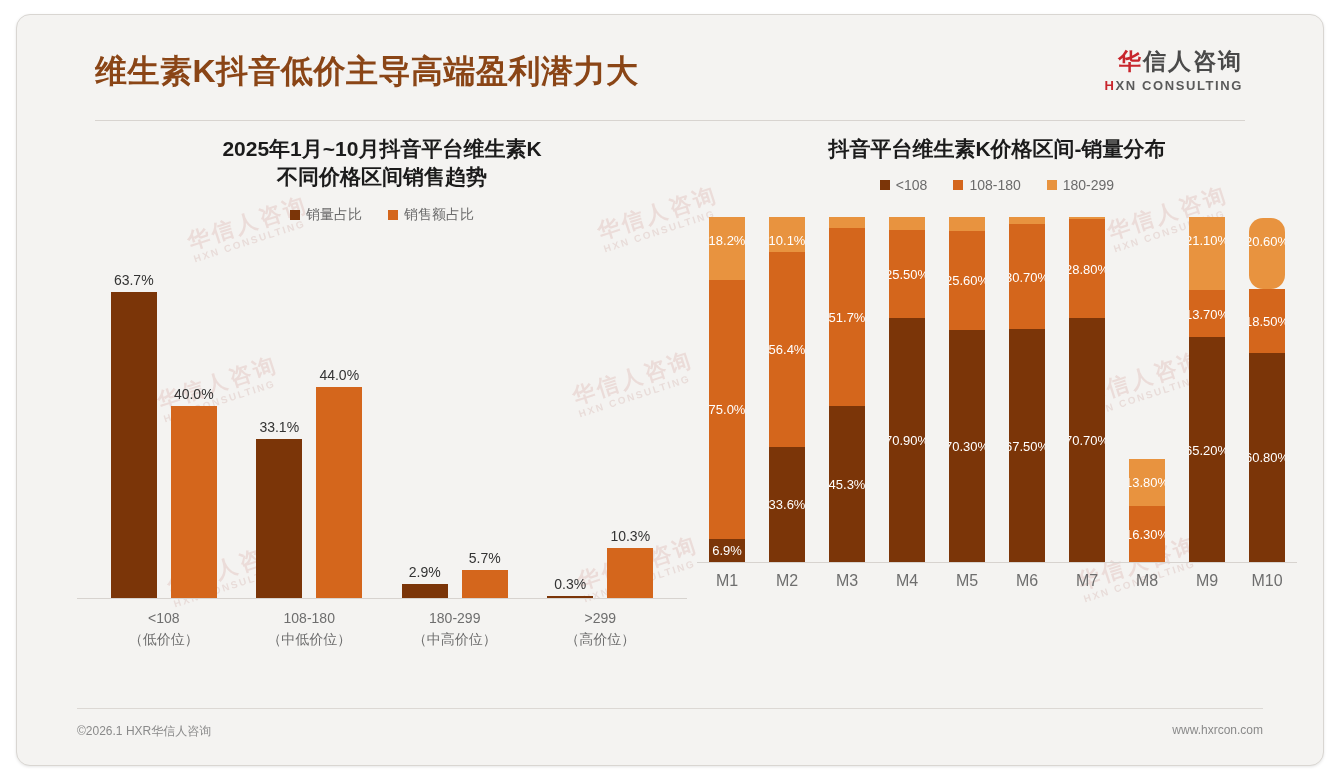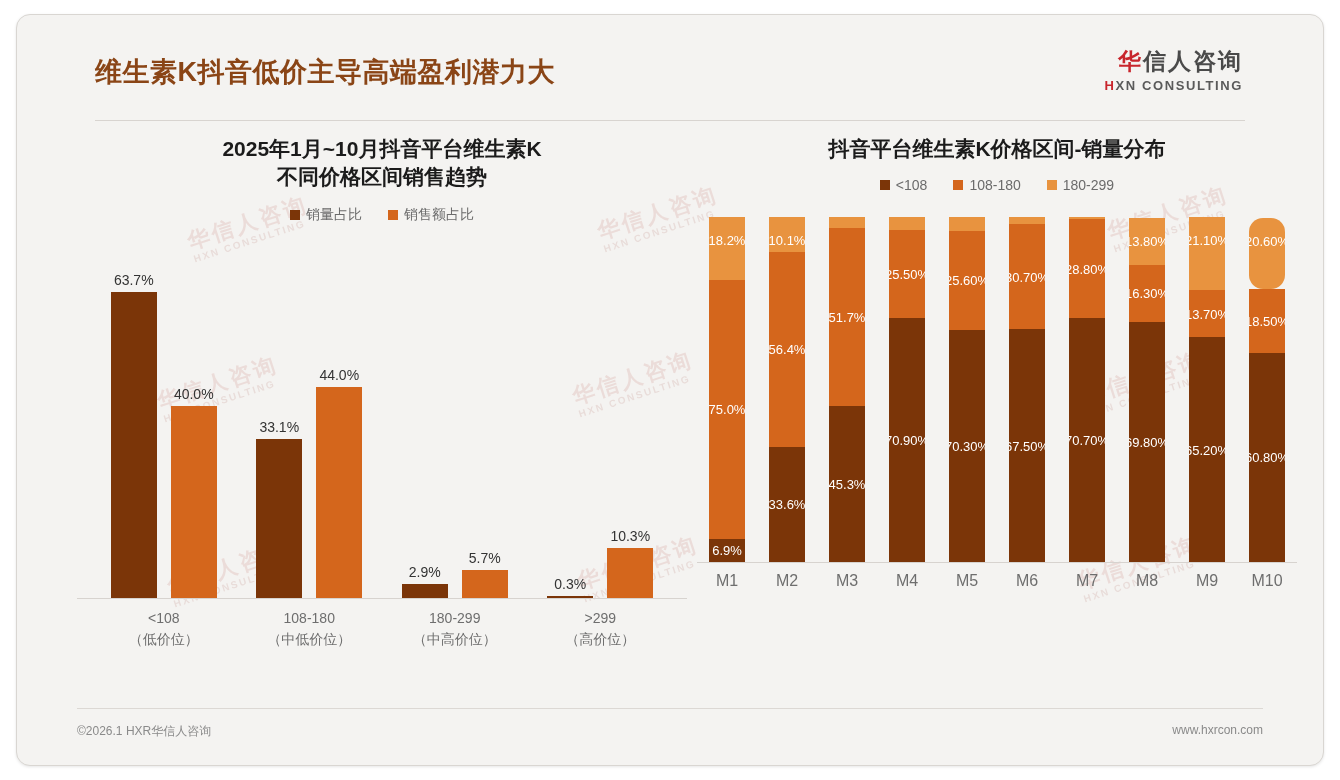--- a/index.html
+++ b/index.html
@@ -21,21 +21,21 @@
     box-shadow:0 1px 3px rgba(0,0,0,.10);
     overflow:hidden;
   }
 
   
   .header{
     position:absolute;left:0;top:0;right:0;height:104px;
   }
   .title{
     position:absolute;left:78px;top:57px;
-    font-size:27px;font-weight:bold;color:#8a4516;
+    font-size:32px;font-weight:bold;color:#8a4516;
     letter-spacing:.5px;white-space:nowrap;
     transform:translateY(-50%);
   }
   .header-rule{
     position:absolute;left:78px;right:78px;top:105px;height:1px;
     background:#d8d4d0;
   }
   .logo{
     position:absolute;right:80px;top:56px;
     transform:translateY(-50%);
@@ -352,23 +352,20 @@
               <div class="seg" style="height: 243.915px; background: rgb(123, 53, 8);">
                 <span>70.70%</span>
               </div>
             </div>
             <div class="stack">
               <div class="seg top" style="height: 47.61px; background: rgb(232, 147, 63);">
                 <span>13.80%</span>
               </div>
               <div class="seg" style="height: 56.235px; background: rgb(212, 102, 28);">
                 <span>16.30%</span>
-              </div>
-              <div class="seg" style="height: 240.81px; background: rgb(123, 53, 8);">
-                <span>69.80%</span>
               </div>
             </div>
             <div class="stack">
               <div class="seg top" style="height: 72.795px; background: rgb(232, 147, 63);">
                 <span>21.10%</span>
               </div>
               <div class="seg" style="height: 47.265px; background: rgb(212, 102, 28);">
                 <span>13.70%</span>
               </div>
               <div class="seg" style="height: 224.94px; background: rgb(123, 53, 8);">

